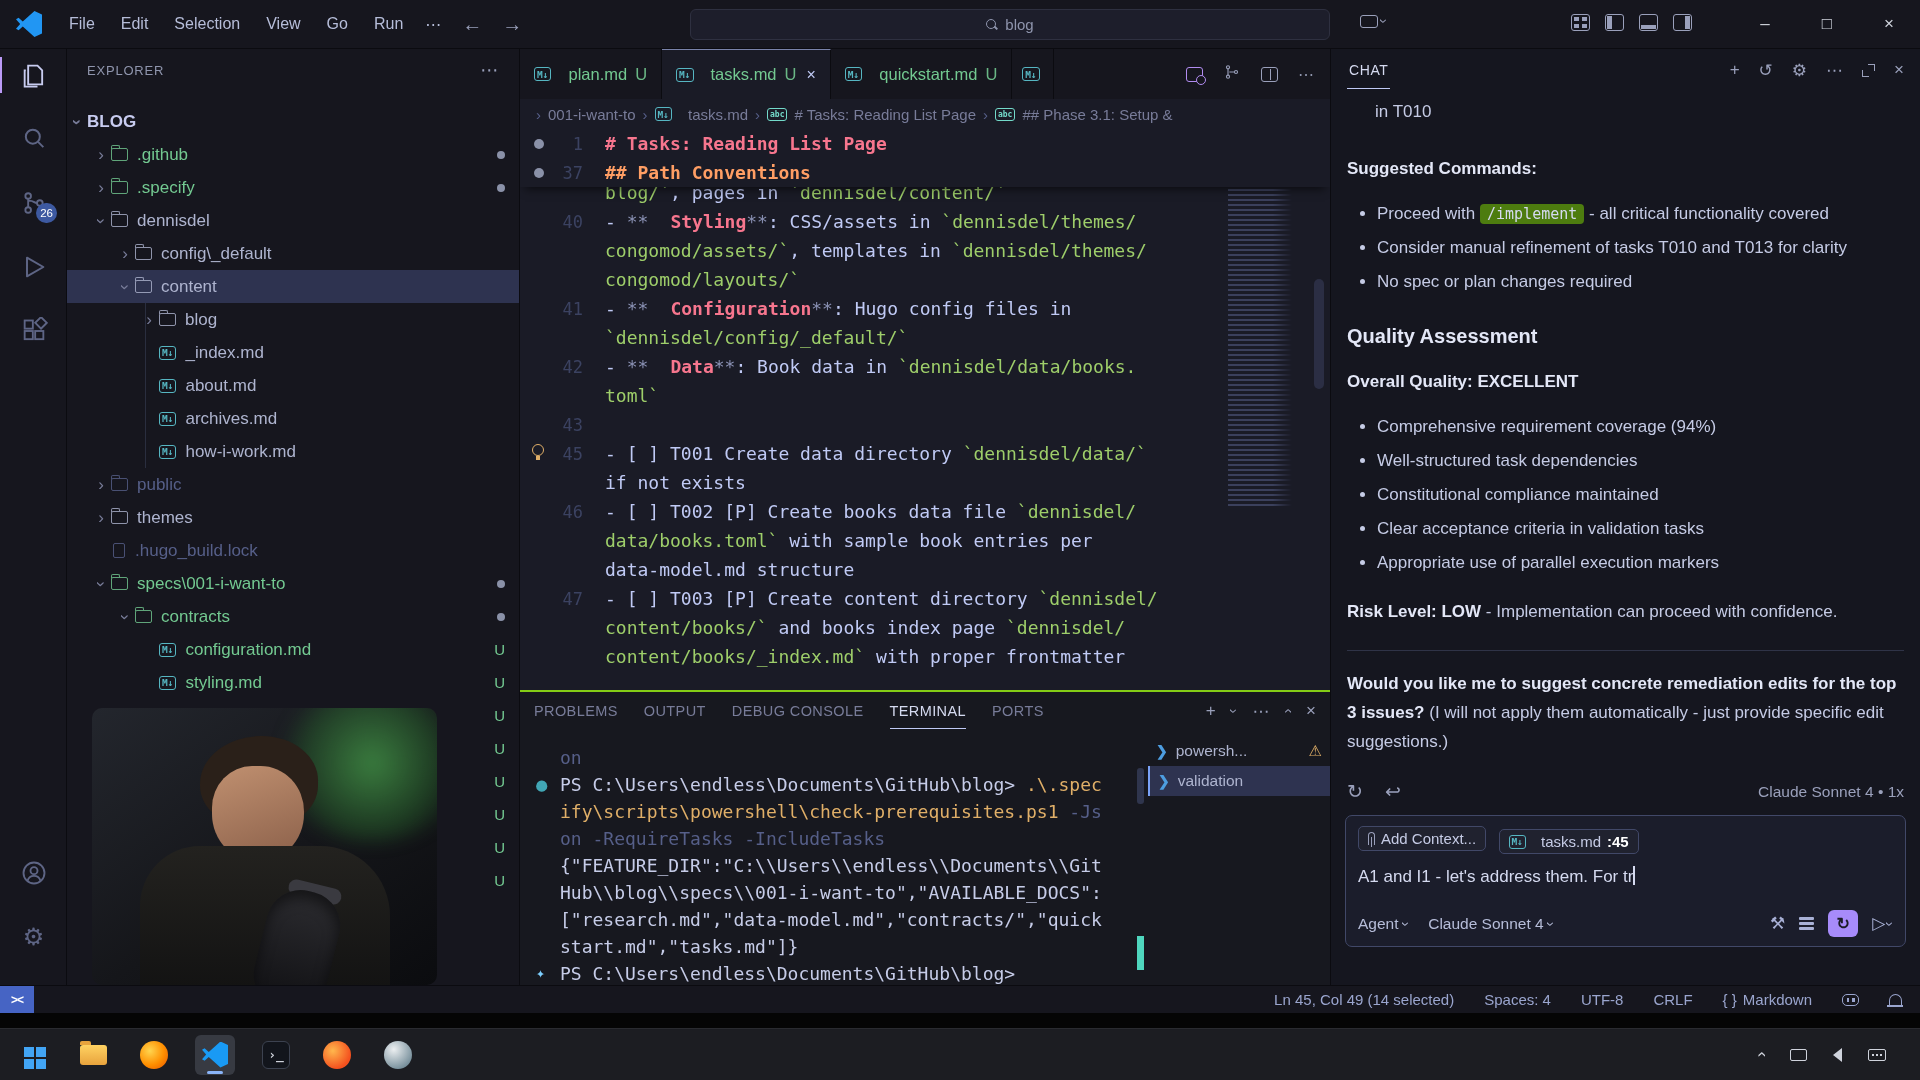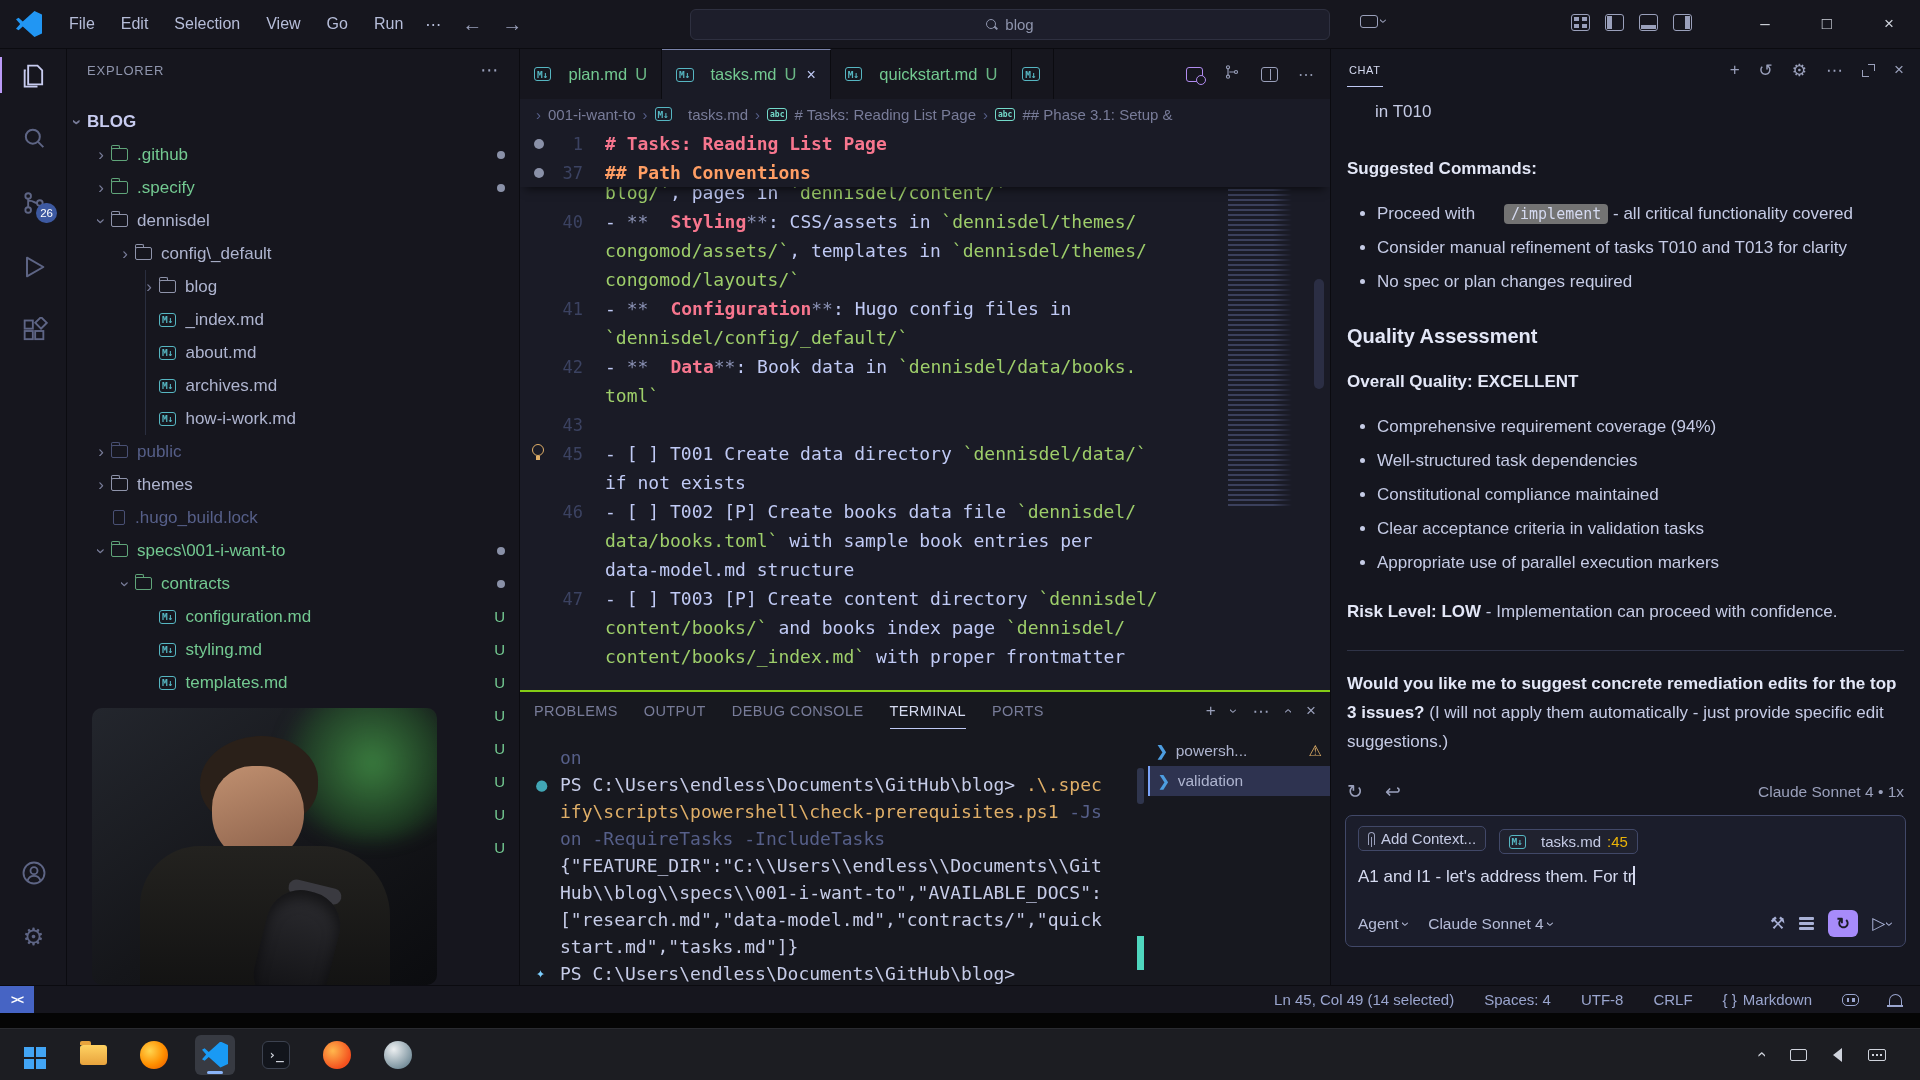--- a/index.html
+++ b/index.html
@@ -107,40 +107,40 @@
   .tr-slider{position:absolute;top:24px;height:36px;width:7px;background:#3b4261;border-radius:3px;opacity:.7;}
   .tr-green{position:absolute;top:192px;height:34px;width:7px;background:#4fd6be;}
   .ps-list{position:absolute;right:0;top:44px;width:182px;}
   .ps-row{height:30px;display:flex;align-items:center;gap:8px;padding:0 8px;font-size:15.5px;color:#aeb4cf;}
   .ps-row.selected{background:#2e3350;border-left:2px solid #7aa2f7;}
   .ps-ic{color:#4d9de0;font-weight:700;font-size:14px;}
   .warn{margin-left:auto;color:#e0af68;font-size:15px;}
   
   .chat{position:absolute;left:1330px;top:49px;width:590px;height:936px;background:#15161f;border-left:1px solid #0b0b10;}
   .chat-header{height:42px;display:flex;align-items:center;padding:0 16px;}
-  .chat-title{font-size:11px;letter-spacing:.6px;color:#d5daf0;border-bottom:1.5px solid #c0caf5;padding:10px 2px;}
+  .chat-title{font-size:14px;letter-spacing:.6px;color:#d5daf0;border-bottom:1.5px solid #c0caf5;padding:10px 2px;}
   .chat-hicons{margin-left:auto;display:flex;gap:19px;align-items:center;color:#9aa0bb;font-size:17px;}
   .i-expand{position:relative;width:13px;height:13px;}
   .i-expand::before{content:"";position:absolute;right:0;top:0;width:6px;height:6px;border-top:1.7px solid #9aa0bb;border-right:1.7px solid #9aa0bb;}
   .i-expand::after{content:"";position:absolute;left:0;bottom:0;width:6px;height:6px;border-bottom:1.7px solid #9aa0bb;border-left:1.7px solid #9aa0bb;}
   .chat-body{position:absolute;left:16px;right:16px;top:48px;bottom:230px;font-size:17px;line-height:29px;color:#c5cbe5;overflow:hidden;}
   .chat-scroll-top{margin-left:28px;color:#c5cbe5;margin-bottom:28px;}
   .chat-bold{font-weight:700;color:#e3e7f7;}
   .chat-h2{font-size:20px;font-weight:700;color:#e3e7f7;margin:26px 0 16px;}
   .chat-body ul{margin:16px 0 0;padding-left:30px;}
   .chat-body li{margin-bottom:5px;}
-  .code-chip{font:15px "DejaVu Sans Mono",monospace;background:#737373;border-radius:4px;padding:1px 7px;color:#d5daf0;margin-left:24px;}
+  .code-chip{font:15px "DejaVu Sans Mono",monospace;background:#4d7c0f;border-radius:4px;padding:1px 7px;color:#d5daf0;}
   .chat-hr{border:none;border-top:1px solid #2f3347;margin:24px 0 18px;}
   .chat-actions{position:absolute;left:16px;right:16px;bottom:182px;display:flex;align-items:center;gap:22px;color:#9aa0bb;font-size:19px;}
   .model-info{margin-left:auto;font-size:15.5px;color:#9aa0bb;}
   .chat-input{position:absolute;left:14px;right:14px;bottom:38px;height:132px;border:1px solid #414868;border-radius:7px;background:#1b1d2b;padding:10px 12px;}
   .chip{display:inline-flex;align-items:center;gap:6px;border:1px solid #414868;border-radius:5px;padding:3px 9px;font-size:15px;color:#c5cbe5;margin-right:8px;background:#20222f;}
   .clip{width:7px;height:13px;border:1.6px solid #9aa0bb;border-radius:4px 4px 0 0;border-bottom:none;position:relative;}
   .clip::after{content:"";position:absolute;left:1.5px;top:4px;width:1.6px;height:10px;background:#9aa0bb;}
-  .chip .dim{color:#eab308;}
+  .chip .dim{color:#ffffff;font-weight:bold;}
   .chat-typed{margin-top:12px;font-size:17px;color:#d5daf0;}
   .caret{display:inline-block;width:1.5px;height:19px;background:#d5daf0;vertical-align:-3px;}
   .ci-bottom{position:absolute;left:12px;right:12px;bottom:9px;display:flex;align-items:center;gap:8px;font-size:15.5px;color:#b6bdd9;}
   .ci-bottom .sel{display:flex;align-items:center;gap:5px;margin-right:12px;}
   .ci-icons{margin-left:auto;display:flex;align-items:center;gap:14px;font-size:17px;color:#a9b1d6;}
   .bars{display:flex;flex-direction:column;gap:2.5px;}
   .bars span{width:15px;height:2.5px;background:#a9b1d6;border-radius:1px;}
   .btn-purple{width:30px;height:27px;border-radius:6px;background:#a78bfa;color:#1a1b26;display:flex;align-items:center;justify-content:center;font-size:16px;font-weight:700;}
   .send{display:flex;align-items:center;gap:3px;}
   
@@ -306,20 +306,25 @@
         </div>
         <div class="trow c-normal" style="padding-left: 24px;">
           <span class="chev exp">›</span>
           <span class="i-folder"></span>
           <span>dennisdel</span>
         </div>
         <div class="trow c-normal" style="padding-left: 48px;">
           <span class="chev">›</span>
           <span class="i-folder"></span>
           <span>config\_default</span>
+        </div>
+        <div class="trow selected c-normal" style="padding-left: 48px;">
+          <span class="chev exp">›</span>
+          <span class="i-folder"></span>
+          <span>content</span>
         </div>
         <div class="trow c-normal" style="padding-left: 72px;">
           <span class="guide"></span>
           <span class="chev">›</span>
           <span class="i-folder"></span>
           <span>blog</span>
         </div>
         <div class="trow c-normal" style="padding-left: 72px;">
           <span class="guide"></span>
           <span class="chev"> </span>

